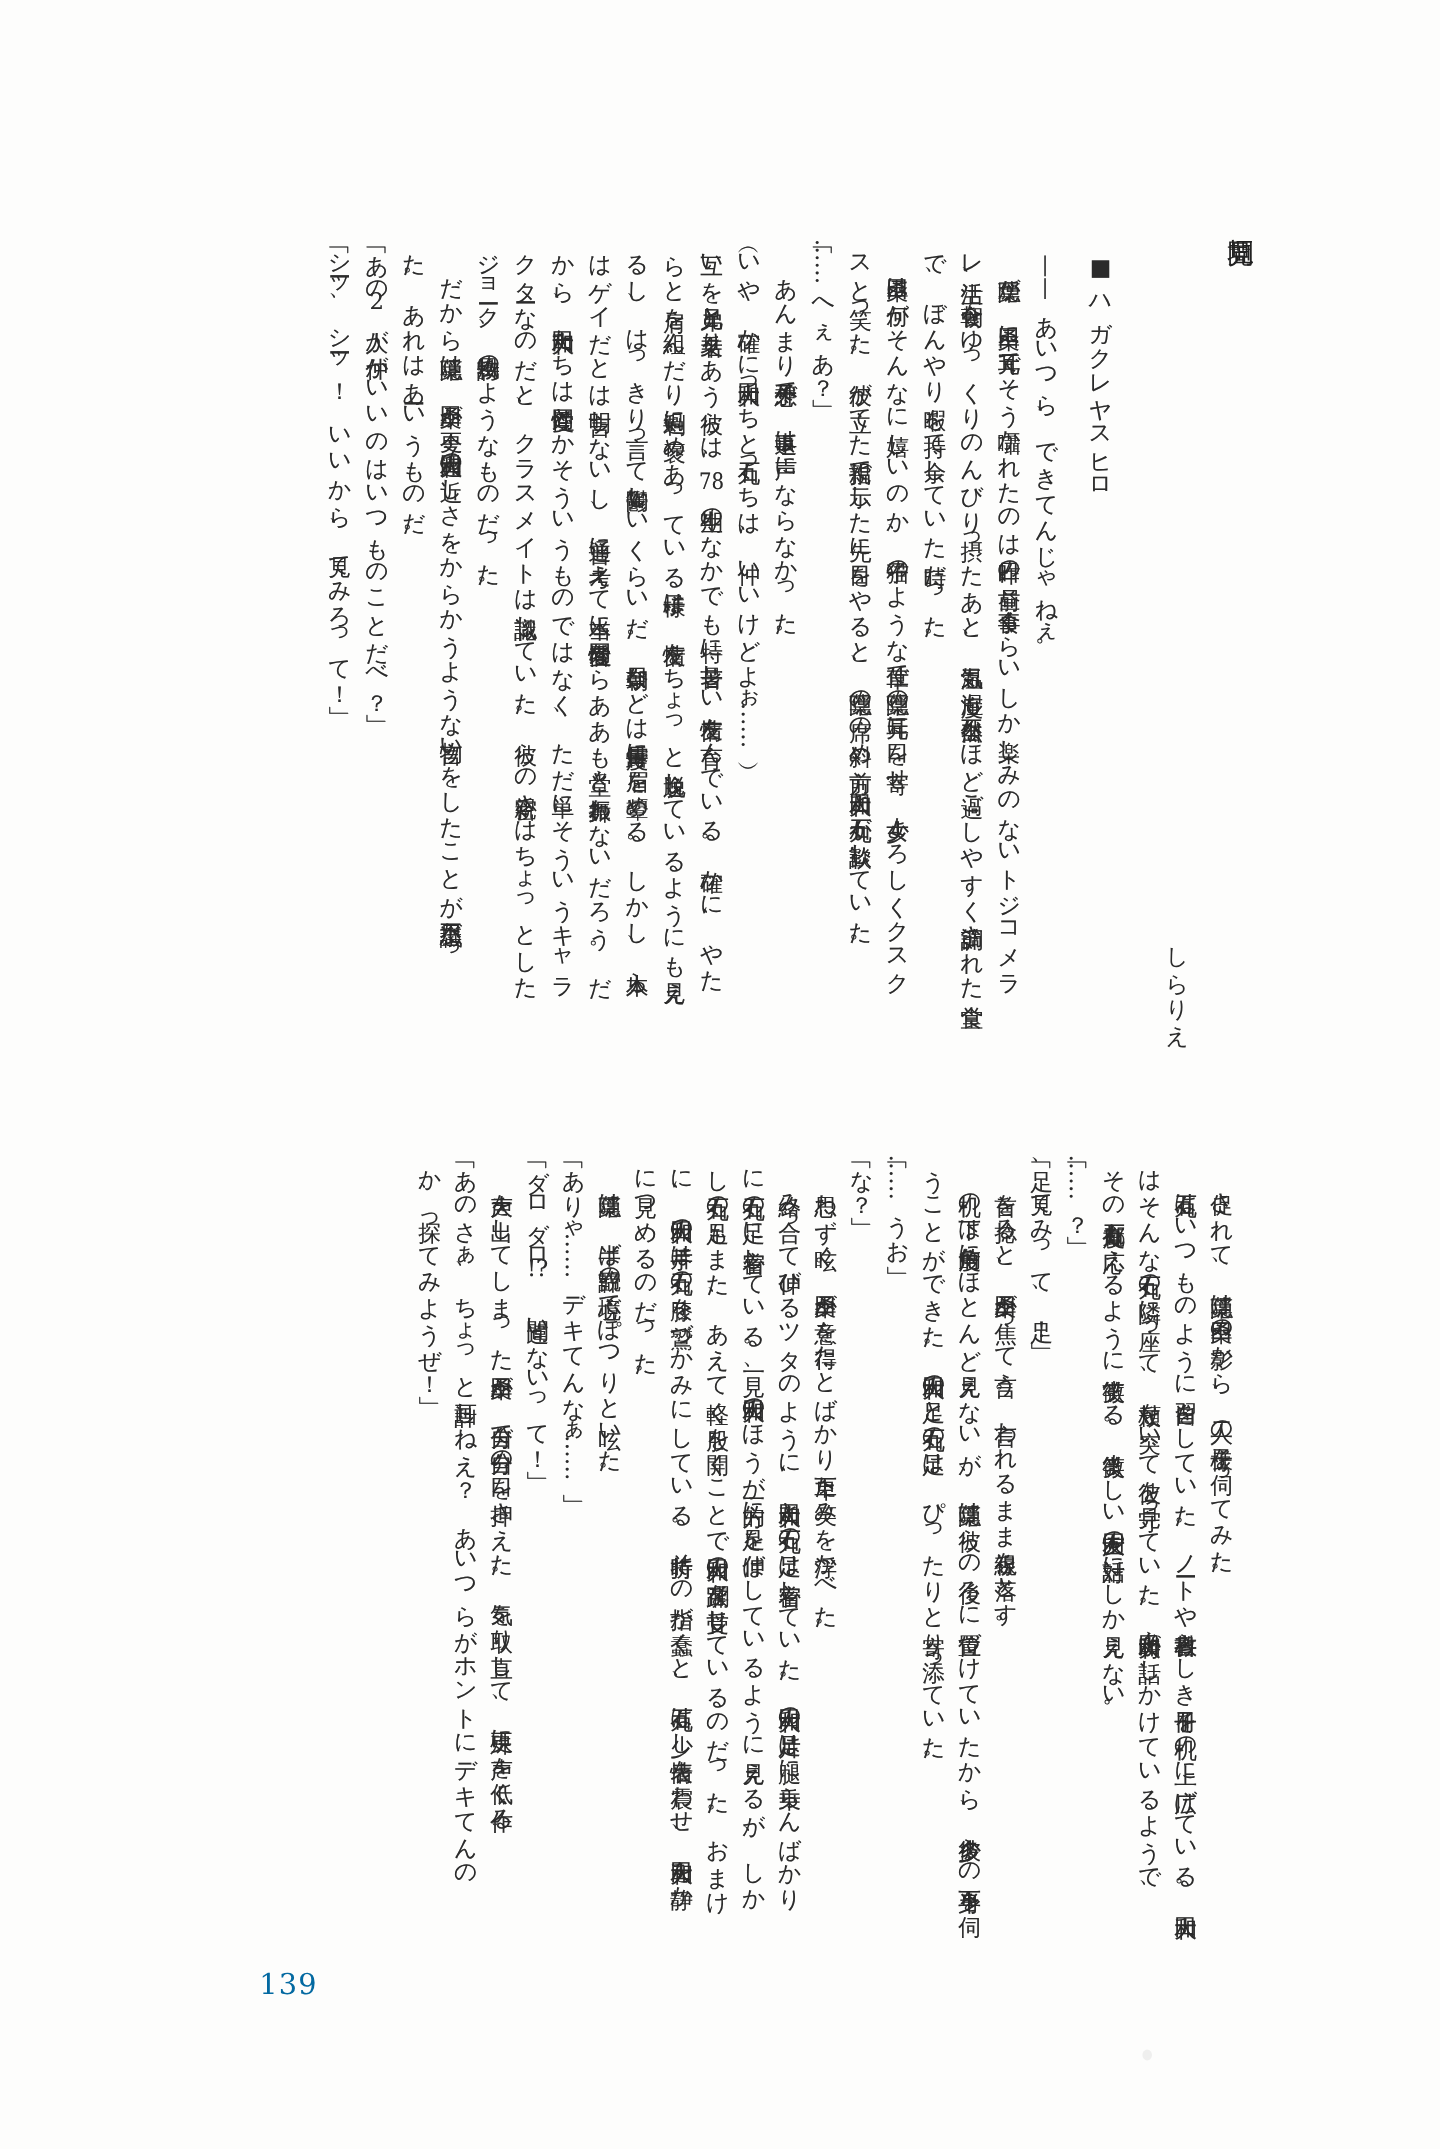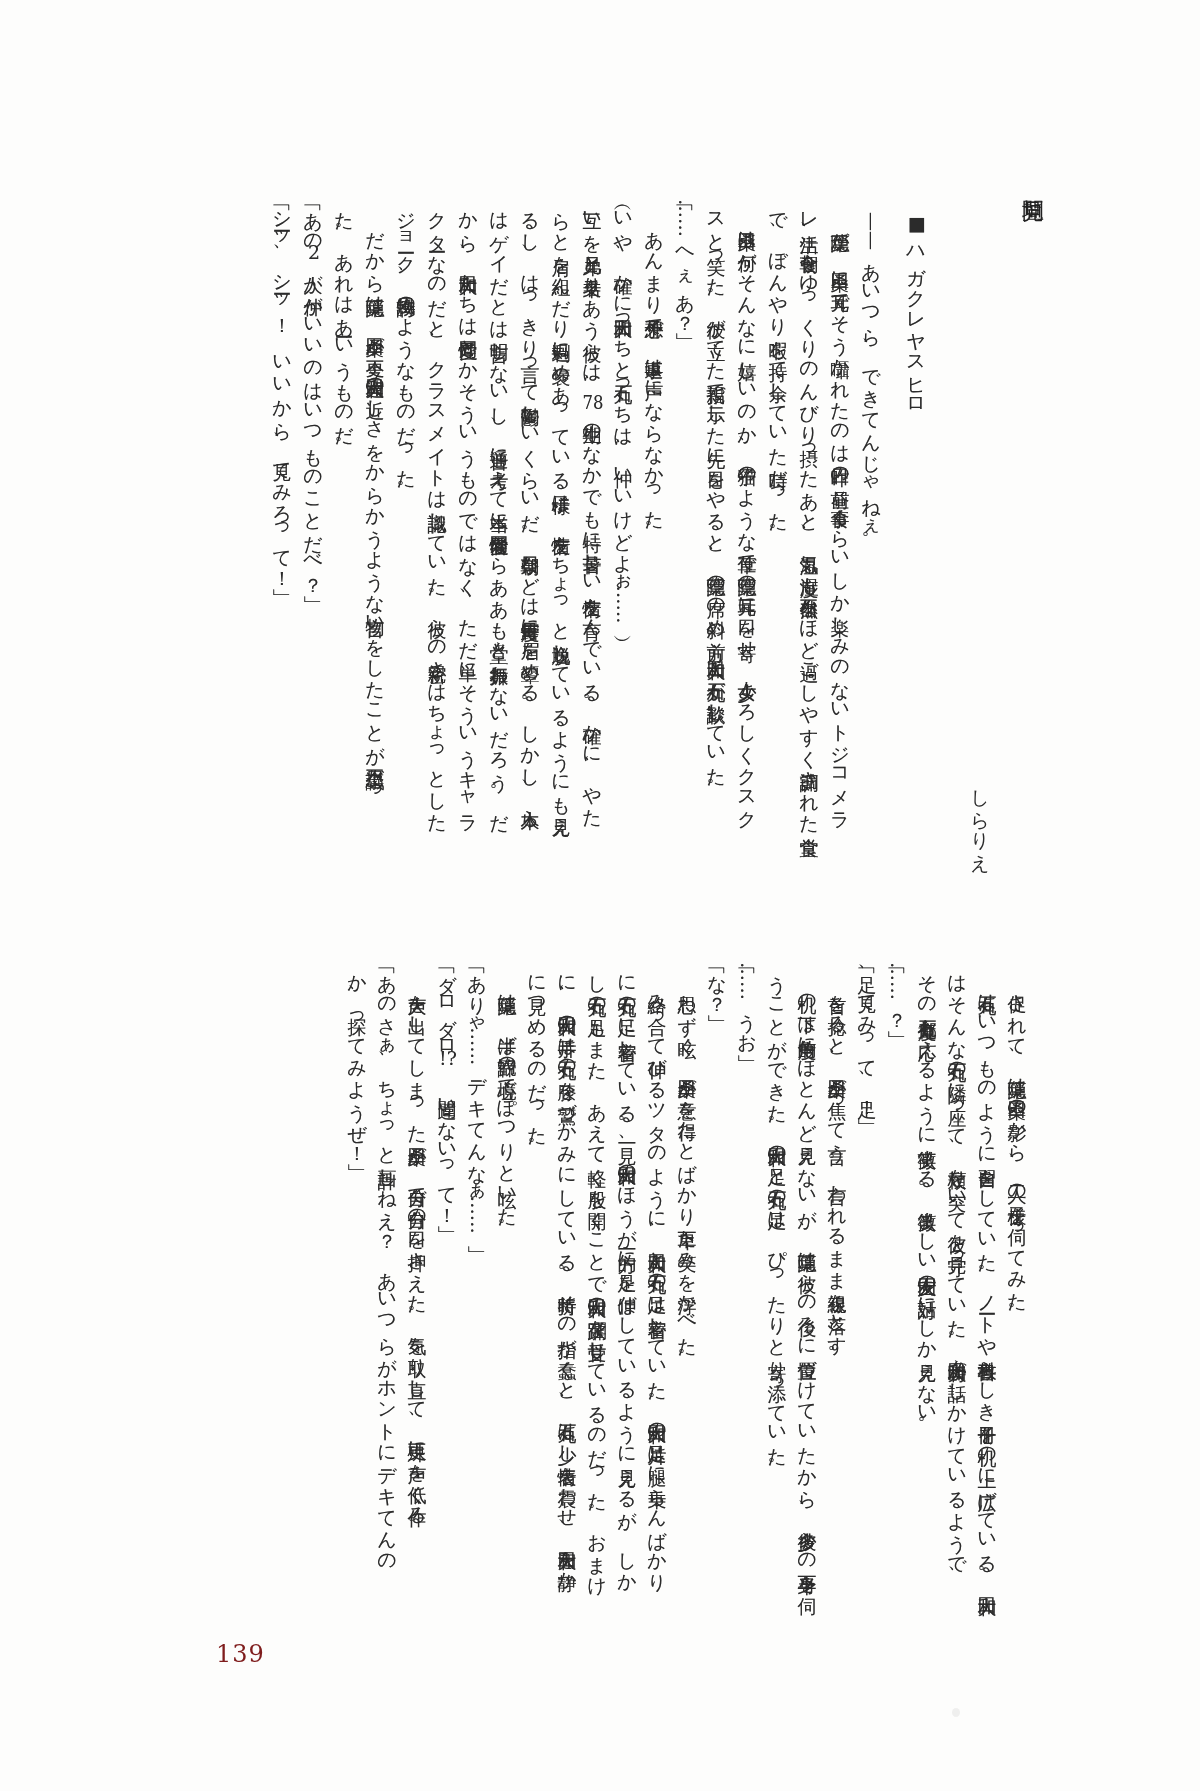--- a/index.html
+++ b/index.html
@@ -55,21 +55,21 @@
   .ind-full { text-indent: 19px; }
   .ind-half { text-indent: 13px; }
   .section-header { margin-left: 14px; }
   .tcy { text-combine-upright: all; }
   .page-number {
     position: absolute;
     left: 216px;
     top: 1640px;
     font-size: 24px;
     letter-spacing: 1px;
-    color: #7f1d1d;
+    color: #0369a1;
   }
   .scan-speck {
     position: absolute;
     left: 952px;
     top: 1708px;
     width: 8px;
     height: 9px;
     border-radius: 50%;
     background: rgba(120,120,120,0.10);
   }

